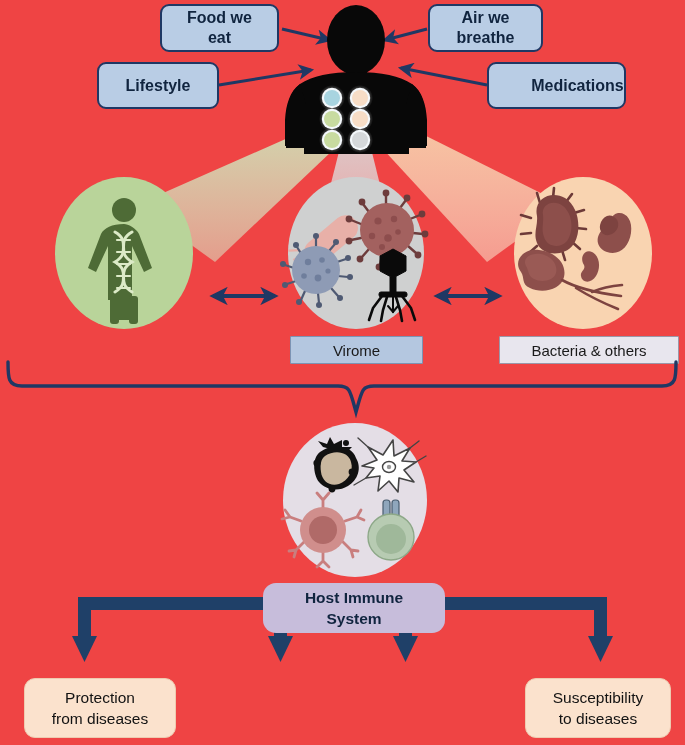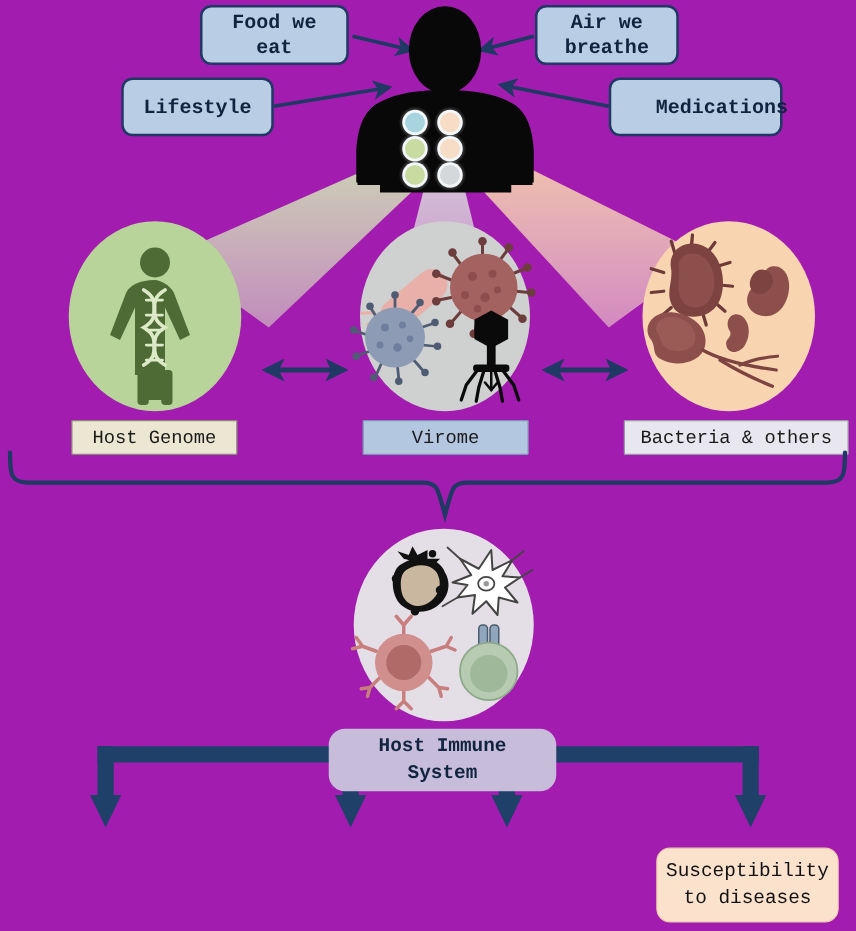--- a/index.html
+++ b/index.html
@@ -1,18 +1,18 @@
 <!DOCTYPE html>
 <html><head>
 <meta charset="utf-8">
 <style>
   html,body{margin:0;padding:0;background:#ffffff;}
   body{width:685px;height:745px;overflow:hidden;
        font-family:"Liberation Sans", sans-serif;}
-  #stage{position:relative;width:685px;height:745px;background:#a21caf;font-family:Liberation Mono, monospace;}
+  #stage{position:relative;width:685px;height:745px;background:#ef4444;}
 
   
   .infbox{
     position:absolute;
     background:#b9cde5;
     border:2.5px solid #1f3864;
     border-radius:9px;
     color:#10243f;
     font-weight:bold;
     font-size:16px;
@@ -351,23 +351,20 @@
   <svg width="685" height="745">
     <defs>
       <marker id="ah2" viewBox="0 0 10 10" refX="8" refY="5" markerWidth="4.6" markerHeight="4.6" orient="auto-start-reverse">
         <path d="M 0 0 L 10 5 L 0 10 L 2.6 5 z" fill="#1f3864"></path>
       </marker>
     </defs>
     <line x1="213" y1="296" x2="275" y2="296" stroke="#1f3864" stroke-width="4" marker-start="url(#ah2)" marker-end="url(#ah2)"></line>
     <line x1="437" y1="296" x2="499" y2="296" stroke="#1f3864" stroke-width="4" marker-start="url(#ah2)" marker-end="url(#ah2)"></line>
   </svg>
 
-  <div class="midlabel ml-genome" style="left:57px;top:336px;width:133px;height:28px;">
-    <span>Host Genome</span>
-  </div>
   <div class="midlabel ml-virome" style="left:290px;top:336px;width:133px;height:28px;">
     <span>Virome</span>
   </div>
   <div class="midlabel ml-bact" style="left:499px;top:336px;width:180px;height:28px;">
     <span>Bacteria &amp; others</span>
   </div>
 
   <svg width="685" height="745">
     <path d="M 8 362
              C 8 378 8 386 22 386
@@ -450,17 +447,20 @@
     <polygon points="268,636 293,636 280.5,662" fill="#1f4068"></polygon>
 
     <rect x="399" y="610" width="13" height="30" fill="#1f4068"></rect>
     <polygon points="393,636 418,636 405.5,662" fill="#1f4068"></polygon>
   </svg>
 
   <div class="immunebox" style="left:263px;top:583px;width:182px;height:50px;">
     <span>Host Immune<br>System</span>
   </div>
 
+  <div class="outbox" style="left:24px;top:678px;width:152px;height:60px;">
+    <span>Protection<br>from diseases</span>
+  </div>
   <div class="outbox" style="left:525px;top:678px;width:146px;height:60px;">
     <span>Susceptibility<br>to diseases</span>
   </div>
 
 </div>
 
 </body></html>

